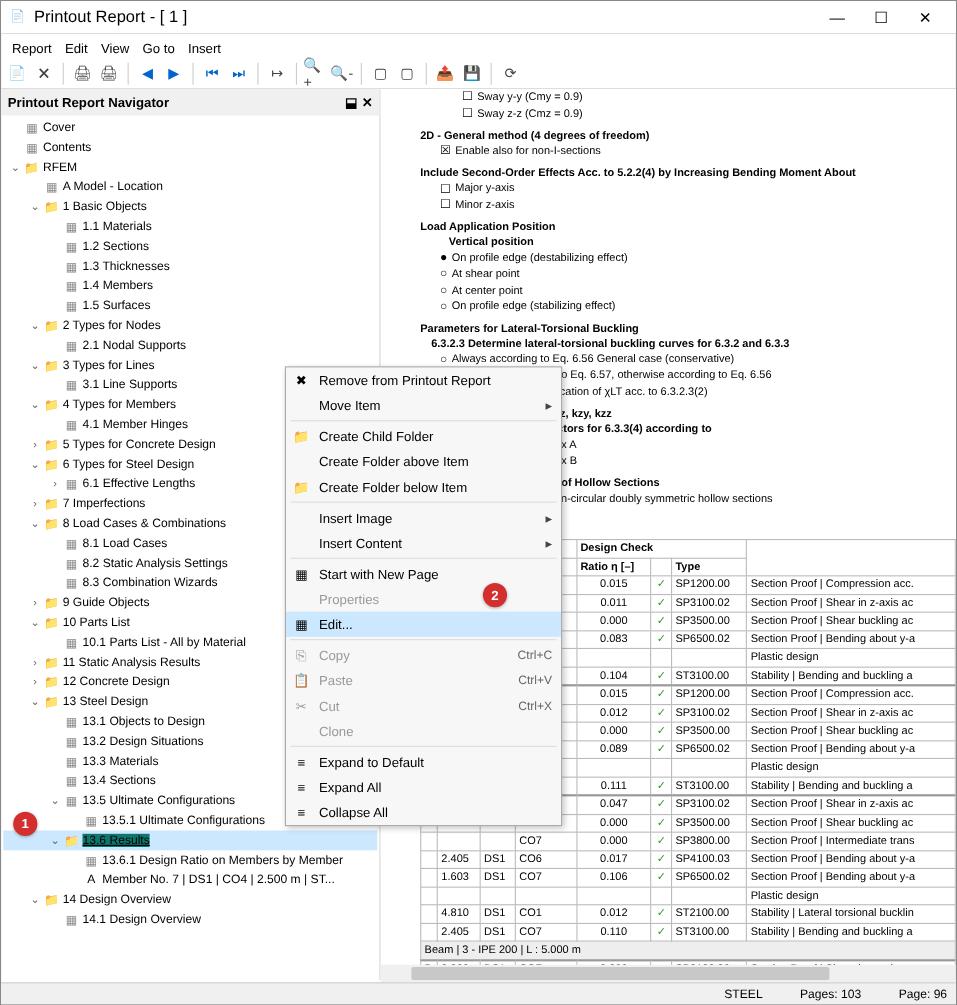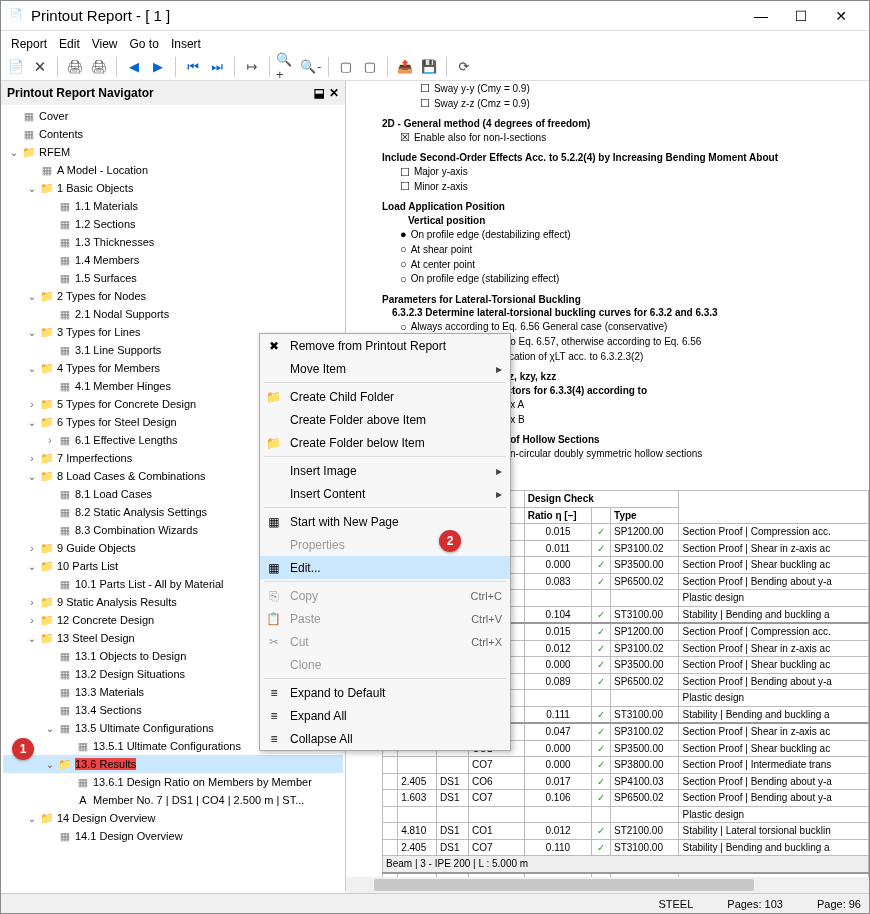--- a/index.html
+++ b/index.html
@@ -258,21 +258,21 @@
           <span class="label">10 Parts List</span>
         </div>
         <div class="tree-item" style="padding-left: 40px;">
           <span class="twist"></span>
           <span class="ticon grid">▦</span>
           <span class="label">10.1 Parts List - All by Material</span>
         </div>
         <div class="tree-item" style="padding-left: 22px;">
           <span class="twist">›</span>
           <span class="ticon folder">📁</span>
-          <span class="label">9 Static Analysis Results</span>
+          <span class="label">11 Static Analysis Results</span>
         </div>
         <div class="tree-item" style="padding-left: 22px;">
           <span class="twist">›</span>
           <span class="ticon folder">📁</span>
           <span class="label">12 Concrete Design</span>
         </div>
         <div class="tree-item" style="padding-left: 22px;">
           <span class="twist">⌄</span>
           <span class="ticon folder">📁</span>
           <span class="label">13 Steel Design</span>
@@ -303,21 +303,21 @@
           <span class="label">13.5 Ultimate Configurations</span>
         </div>
         <div class="tree-item" style="padding-left: 58px;">
           <span class="twist"></span>
           <span class="ticon grid">▦</span>
           <span class="label">13.5.1 Ultimate Configurations</span>
         </div>
         <div class="tree-item selected" style="padding-left: 40px;">
           <span class="twist">⌄</span>
           <span class="ticon folder">📁</span>
-          <span class="label hl" style="background: #ef4444;">13.6 Results</span>
+          <span class="label hl" style="background: #0f766e; text-decoration: underline;">13.6 Results</span>
         </div>
         <div class="tree-item" style="padding-left: 58px;">
           <span class="twist"></span>
           <span class="ticon grid">▦</span>
           <span class="label">13.6.1 Design Ratio on Members by Member</span>
         </div>
         <div class="tree-item" style="padding-left: 58px;">
           <span class="twist"></span>
           <span class="ticon ">A</span>
           <span class="label">Member No. 7 | DS1 | CO4 | 2.500 m | ST...</span>

